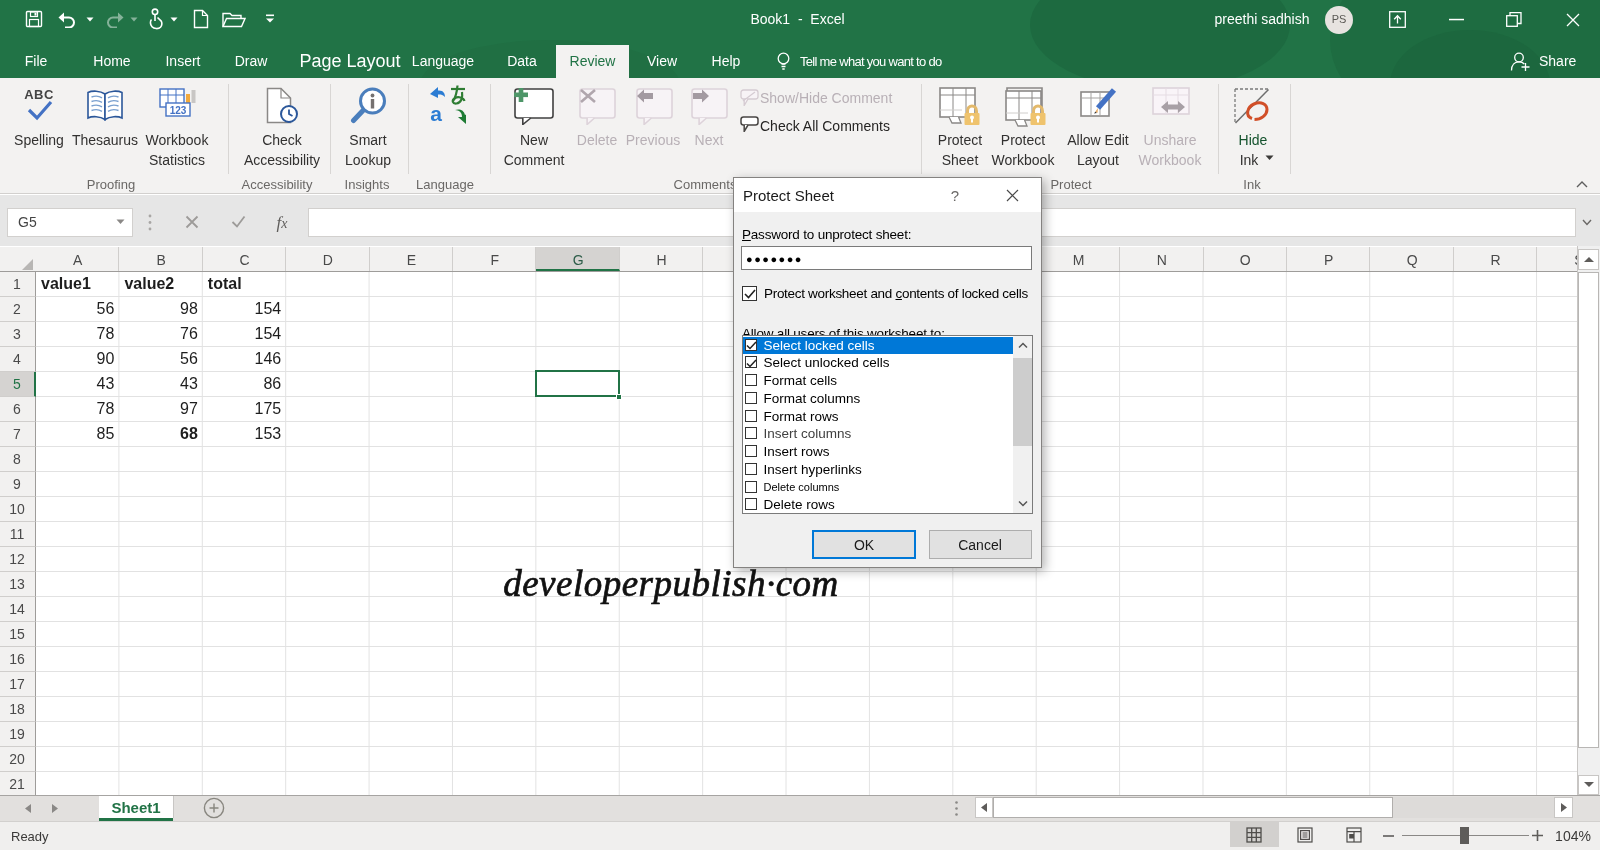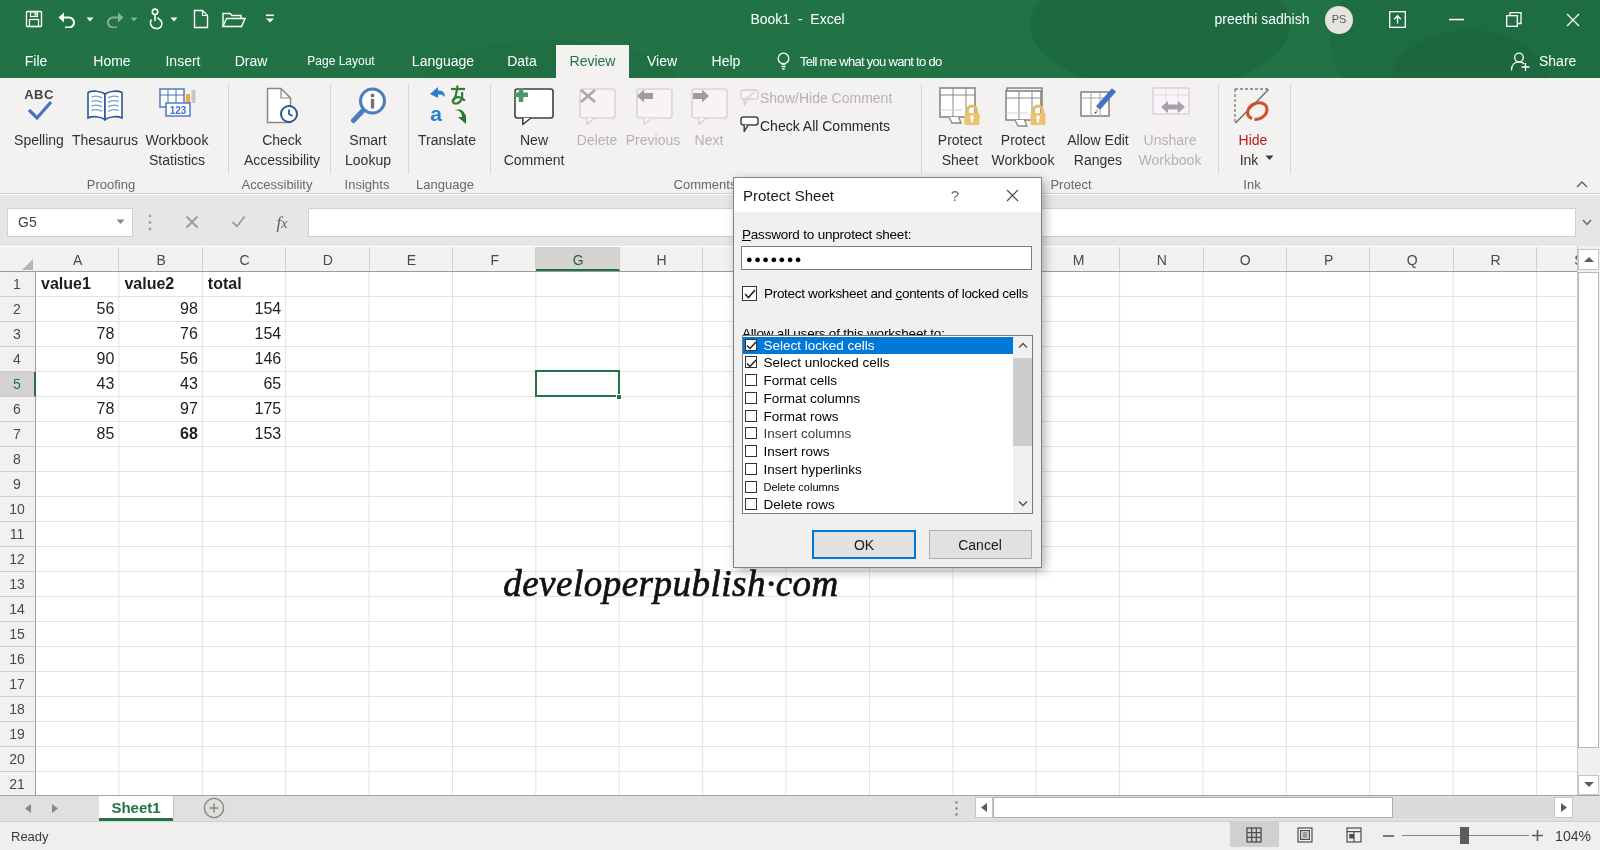--- a/index.html
+++ b/index.html
@@ -73,21 +73,21 @@
       <path d="M4 3.7 V0.7 H15 V11.5 H11.5" fill="none" stroke="#ffffff" stroke-width="1.3"></path>
     </svg>
 <svg style="position:absolute;left:1566.0px;top:13.0px;" width="14" height="14" viewBox="0 0 14 14">
       <path d="M1 1 L13 13 M13 1 L1 13" stroke="#ffffff" stroke-width="1.3"></path>
     </svg>
 <div style="position:absolute;left:556px;top:45px;width:73px;height:33px;background:#f3f2f1;"></div>
 <div style="position:absolute;top:50.0px;line-height:22px;font-size:14px;color:#ffffff;white-space:nowrap;left:-164.0px;width:400px;text-align:center;">File</div>
 <div style="position:absolute;top:50.0px;line-height:22px;font-size:14px;color:#ffffff;white-space:nowrap;left:-88.0px;width:400px;text-align:center;">Home</div>
 <div style="position:absolute;top:50.0px;line-height:22px;font-size:14px;color:#ffffff;white-space:nowrap;left:-17.0px;width:400px;text-align:center;">Insert</div>
 <div style="position:absolute;top:50.0px;line-height:22px;font-size:14px;color:#ffffff;white-space:nowrap;left:51.0px;width:400px;text-align:center;">Draw</div>
-<div style="position:absolute;top:50.0px;line-height:22px;font-size:12px;color:#ffffff;white-space:nowrap;left:141.0px;width:400px;text-align:center;">Page Layout</div>
+<div style="position:absolute;top:50.0px;line-height:22px;font-size:18px;color:#ffffff;white-space:nowrap;left:150px;width:400px;text-align:center;">Page Layout</div>
 <div style="position:absolute;top:50.0px;line-height:22px;font-size:14px;color:#ffffff;white-space:nowrap;left:243.0px;width:400px;text-align:center;">Language</div>
 <div style="position:absolute;top:50.0px;line-height:22px;font-size:14px;color:#ffffff;white-space:nowrap;left:322.0px;width:400px;text-align:center;">Data</div>
 <div style="position:absolute;top:50.0px;line-height:22px;font-size:14px;color:#217346;white-space:nowrap;left:392.5px;width:400px;text-align:center;">Review</div>
 <div style="position:absolute;top:50.0px;line-height:22px;font-size:14px;color:#ffffff;white-space:nowrap;left:462.0px;width:400px;text-align:center;">View</div>
 <div style="position:absolute;top:50.0px;line-height:22px;font-size:14px;color:#ffffff;white-space:nowrap;left:526.0px;width:400px;text-align:center;">Help</div>
 <svg style="position:absolute;left:776.0px;top:52.0px;" width="15" height="19" viewBox="0 0 15 19">
       <g fill="none" stroke="#ffffff" stroke-width="1.3">
         <circle cx="7.5" cy="6.5" r="5.3"></circle>
         <path d="M5.5 12 H9.5 M5.5 14.5 H9.5 M6.3 17 H8.7"></path>
       </g>
@@ -164,21 +164,20 @@
 <svg style="position:absolute;left:429.0px;top:85.0px;" width="38" height="40" viewBox="0 0 38 40">
       <path d="M1 9 L9 2 V5.5 C14 5 16 8 16 12 C13.5 9.5 11 9.3 9 9.6 V13 Z" fill="#2b7cd3"></path>
       <g stroke="#2e7d33" stroke-width="2.2" fill="none">
         <path d="M22 4 H36"></path>
         <path d="M28.5 0.5 C28 6 27 12 24 16"></path>
         <path d="M33 7 C34 13 32 18 27.5 18.5 C23.5 19 22.5 15.5 25.5 13.5 C29 11 34.5 12.5 35.5 16"></path>
       </g>
       <text x="7" y="36" font-size="21" font-weight="bold" fill="#2b7cd3" text-anchor="middle" font-family="Liberation Sans">a</text>
       <path d="M37 39 L29 32 H33 C33 27 30 25.5 26 25 C30.5 23.5 35 25 36 30 L37 29.5 Z" fill="#1e7b34"></path>
     </svg>
-<div style="position:absolute;top:129.0px;line-height:22px;font-size:14px;color:#323130;white-space:nowrap;left:247.0px;width:400px;text-align:center;">Translate</div>
 <svg style="position:absolute;left:514.0px;top:88.0px;" width="40" height="37" viewBox="0 0 40 37">
       <rect x="1" y="1" width="38" height="29" rx="2.5" fill="#fff" stroke="#404040" stroke-width="1.6"></rect>
       <path d="M8.8 30 V36.5 L16.8 30" fill="#fff" stroke="#404040" stroke-width="1.6"></path>
       <rect x="0" y="4.5" width="14" height="4.6" fill="#4e9668"></rect>
       <rect x="4.7" y="0" width="4.6" height="14" fill="#4e9668"></rect>
     </svg>
 <div style="position:absolute;top:129.0px;line-height:22px;font-size:14px;color:#323130;white-space:nowrap;left:334.0px;width:400px;text-align:center;">New</div>
 <div style="position:absolute;top:148.5px;line-height:22px;font-size:14px;color:#323130;white-space:nowrap;left:334.0px;width:400px;text-align:center;">Comment</div>
 <svg style="position:absolute;left:579.0px;top:88.0px;" width="37" height="37" viewBox="0 0 37 37">
       <rect x="1" y="1" width="35" height="29" rx="2.5" fill="#f7f3f6" stroke="#ddd3da" stroke-width="1.6"></rect>
@@ -242,35 +241,35 @@
 <div style="position:absolute;top:148.5px;line-height:22px;font-size:14px;color:#323130;white-space:nowrap;left:823.0px;width:400px;text-align:center;">Workbook</div>
 <svg style="position:absolute;left:1080.0px;top:87.0px;" width="38" height="40" viewBox="0 0 38 40">
       <rect x="1" y="5" width="28" height="24" fill="#fff" stroke="#8a8886" stroke-width="1.6"></rect>
       <path d="M1 11 H29 M1 17 H29 M1 23 H29 M11 5 V29 M20 5 V29" stroke="#99979"></path>
       <path d="M1 11 H29 M11 5 V29 M20 5 V29" stroke="#a5a3a1" stroke-width="1" fill="none"></path>
       <path d="M34 3 L18 21" stroke="#4472c4" stroke-width="5.5" stroke-linecap="butt"></path>
       <path d="M15.5 24.5 L14 26.5 L17 26 Z" fill="#3b3a39"></path>
       <path d="M18 21 L15.5 24.5 L17.5 26 Z" fill="#e8aa60"></path>
     </svg>
 <div style="position:absolute;top:129.0px;line-height:22px;font-size:14px;color:#323130;white-space:nowrap;left:898.0px;width:400px;text-align:center;">Allow Edit</div>
-<div style="position:absolute;top:148.5px;line-height:22px;font-size:14px;color:#323130;white-space:nowrap;left:898.0px;width:400px;text-align:center;">Ranges</div>
+<div style="position:absolute;top:148.5px;line-height:22px;font-size:14px;color:#323130;white-space:nowrap;left:898.0px;width:400px;text-align:center;">Layout</div>
 <svg style="position:absolute;left:1149.0px;top:87.0px;" width="44" height="40" viewBox="0 0 44 40">
       <rect x="4" y="1" width="36" height="26" fill="#f9f4f8" stroke="#ddd3da" stroke-width="1.6"></rect>
       <path d="M4 8 H40 M17 1 V27 M29 1 V27" stroke="#e5dce3" stroke-width="1" fill="none"></path>
       <path d="M12 20 L19 14 V17.5 H29 V14 L36 20 L29 26 V22.5 H19 V26 Z" fill="#a8a0a6"></path>
     </svg>
 <div style="position:absolute;top:129.0px;line-height:22px;font-size:14px;color:#b8b0b6;white-space:nowrap;left:970.0px;width:400px;text-align:center;">Unshare</div>
 <div style="position:absolute;top:148.5px;line-height:22px;font-size:14px;color:#b8b0b6;white-space:nowrap;left:970.0px;width:400px;text-align:center;">Workbook</div>
 <svg style="position:absolute;left:1234.0px;top:87.0px;" width="40" height="40" viewBox="0 0 40 40">
       <path d="M1 2 H34" stroke="#7a7a7a" stroke-width="1.3" stroke-dasharray="3,2" fill="none"></path>
       <path d="M1 2 V36" stroke="#7a7a7a" stroke-width="1.3" stroke-dasharray="3,2" fill="none"></path>
       <path d="M34.5 2.5 L1.5 36" stroke="#6e6e6e" stroke-width="1.5" fill="none"></path>
       <path d="M18 31.5 C11 29 13 20 20 17 C27 14 33 17 33 22.5 C33 28 27 32.5 20.5 32.5" fill="none" stroke="#d14f28" stroke-width="3"></path>
     </svg>
-<div style="position:absolute;top:129.0px;line-height:22px;font-size:14px;color:#b91c1c;white-space:nowrap;left:1053.0px;width:400px;text-align:center;">Hide</div>
+<div style="position:absolute;top:129.0px;line-height:22px;font-size:14px;color:#14532d;white-space:nowrap;left:1053.0px;width:400px;text-align:center;">Hide</div>
 <svg style="position:absolute;left:1265.0px;top:155.0px;" width="9" height="6" viewBox="0 0 9 6">
       <path d="M0.5 0.5 L4.5 5 L8.5 0.5 Z" fill="#3b3a39"></path>
     </svg>
 <div style="position:absolute;top:148.5px;line-height:22px;font-size:14px;color:#323130;white-space:nowrap;left:1049.0px;width:400px;text-align:center;">Ink</div>
 <div style="position:absolute;left:0;top:195px;width:1600px;height:51px;background:#e6e6e6;"></div>
 <div style="position:absolute;left:7px;top:208px;width:126px;height:29px;background:#fff;border:1px solid #d2d0ce;"></div>
 <div style="position:absolute;top:211.0px;line-height:22px;font-size:14px;color:#444;white-space:nowrap;left:18.0px;">G5</div>
 <svg style="position:absolute;left:116.0px;top:219.0px;" width="9" height="6" viewBox="0 0 9 6">
       <path d="M0.5 0.5 L4.5 5 L8.5 0.5 Z" fill="#8a8886"></path>
     </svg>
@@ -384,21 +383,21 @@
 <div style="position:absolute;top:297.0px;line-height:24px;font-size:16px;color:#1e1e1e;white-space:nowrap;right:1402.2px;">98</div>
 <div style="position:absolute;top:297.0px;line-height:24px;font-size:16px;color:#1e1e1e;white-space:nowrap;right:1318.8px;">154</div>
 <div style="position:absolute;top:322.0px;line-height:24px;font-size:16px;color:#1e1e1e;white-space:nowrap;right:1485.6px;">78</div>
 <div style="position:absolute;top:322.0px;line-height:24px;font-size:16px;color:#1e1e1e;white-space:nowrap;right:1402.2px;">76</div>
 <div style="position:absolute;top:322.0px;line-height:24px;font-size:16px;color:#1e1e1e;white-space:nowrap;right:1318.8px;">154</div>
 <div style="position:absolute;top:347.0px;line-height:24px;font-size:16px;color:#1e1e1e;white-space:nowrap;right:1485.6px;">90</div>
 <div style="position:absolute;top:347.0px;line-height:24px;font-size:16px;color:#1e1e1e;white-space:nowrap;right:1402.2px;">56</div>
 <div style="position:absolute;top:347.0px;line-height:24px;font-size:16px;color:#1e1e1e;white-space:nowrap;right:1318.8px;">146</div>
 <div style="position:absolute;top:372.0px;line-height:24px;font-size:16px;color:#1e1e1e;white-space:nowrap;right:1485.6px;">43</div>
 <div style="position:absolute;top:372.0px;line-height:24px;font-size:16px;color:#1e1e1e;white-space:nowrap;right:1402.2px;">43</div>
-<div style="position:absolute;top:372.0px;line-height:24px;font-size:16px;color:#1e1e1e;white-space:nowrap;right:1318.8px;">65</div>
+<div style="position:absolute;top:372.0px;line-height:24px;font-size:16px;color:#1e1e1e;white-space:nowrap;right:1318.8px;">86</div>
 <div style="position:absolute;top:397.0px;line-height:24px;font-size:16px;color:#1e1e1e;white-space:nowrap;right:1485.6px;">78</div>
 <div style="position:absolute;top:397.0px;line-height:24px;font-size:16px;color:#1e1e1e;white-space:nowrap;right:1402.2px;">97</div>
 <div style="position:absolute;top:397.0px;line-height:24px;font-size:16px;color:#1e1e1e;white-space:nowrap;right:1318.8px;">175</div>
 <div style="position:absolute;top:422.0px;line-height:24px;font-size:16px;color:#1e1e1e;white-space:nowrap;right:1485.6px;">85</div>
 <div style="position:absolute;top:422.0px;line-height:24px;font-size:16px;color:#1e1e1e;white-space:nowrap;right:1402.2px;font-weight:bold;">68</div>
 <div style="position:absolute;top:422.0px;line-height:24px;font-size:16px;color:#1e1e1e;white-space:nowrap;right:1318.8px;">153</div>
 <div style="position:absolute;left:534.8px;top:370.4px;width:85.4px;height:27.0px;border:2px solid #217346;background:#fff;"></div>
 <div style="position:absolute;left:616.4px;top:393.6px;width:6px;height:6px;background:#217346;border:1px solid #fff;"></div>
 <div style="position:absolute;top:561.0px;line-height:45px;font-size:37px;font-style:italic;-webkit-text-stroke:0.7px #111;color:#111;white-space:nowrap;letter-spacing:0.5px;font-family:'Liberation Serif',serif;left:471.0px;width:400px;text-align:center;">developerpublish·com</div>
 <div style="position:absolute;left:1577px;top:246px;width:23px;height:549px;background:#f0f0f0;border-left:1px solid #c8c6c4;"></div>

